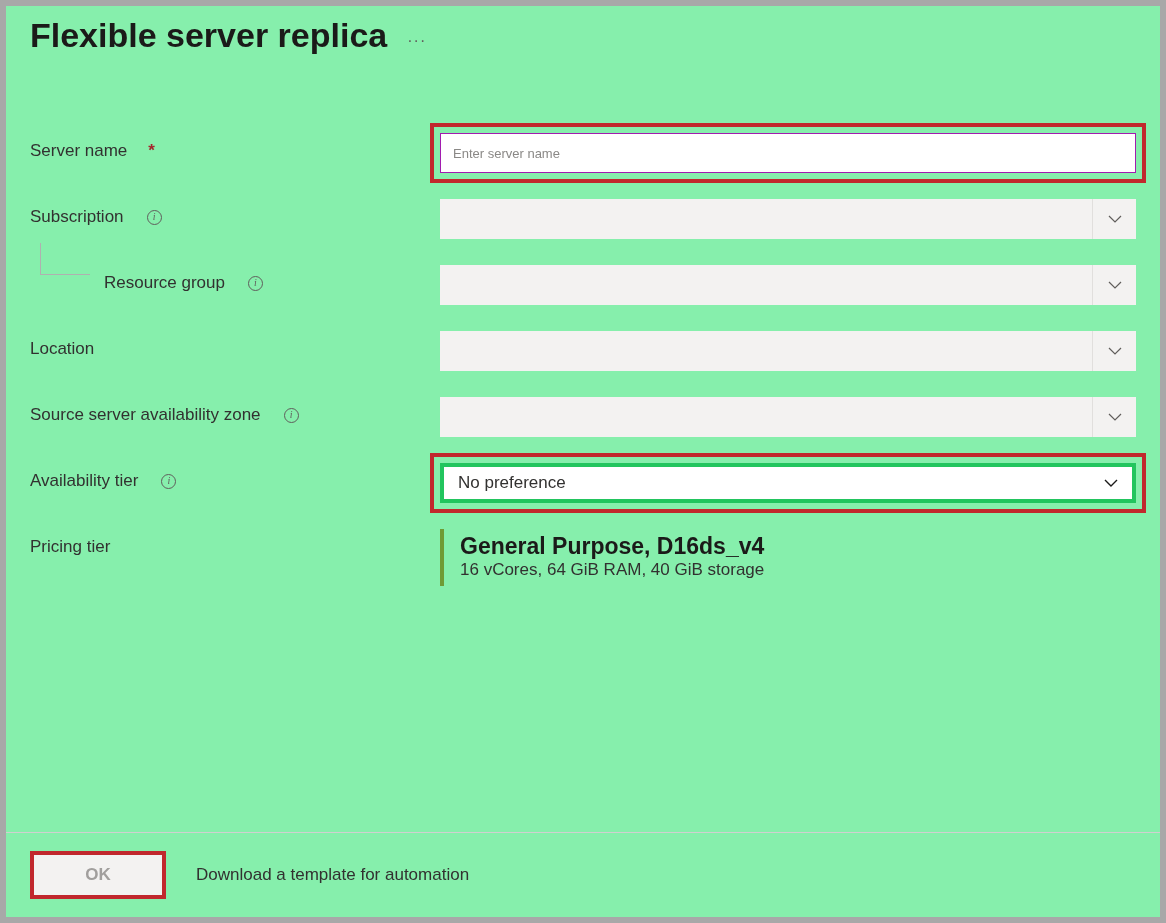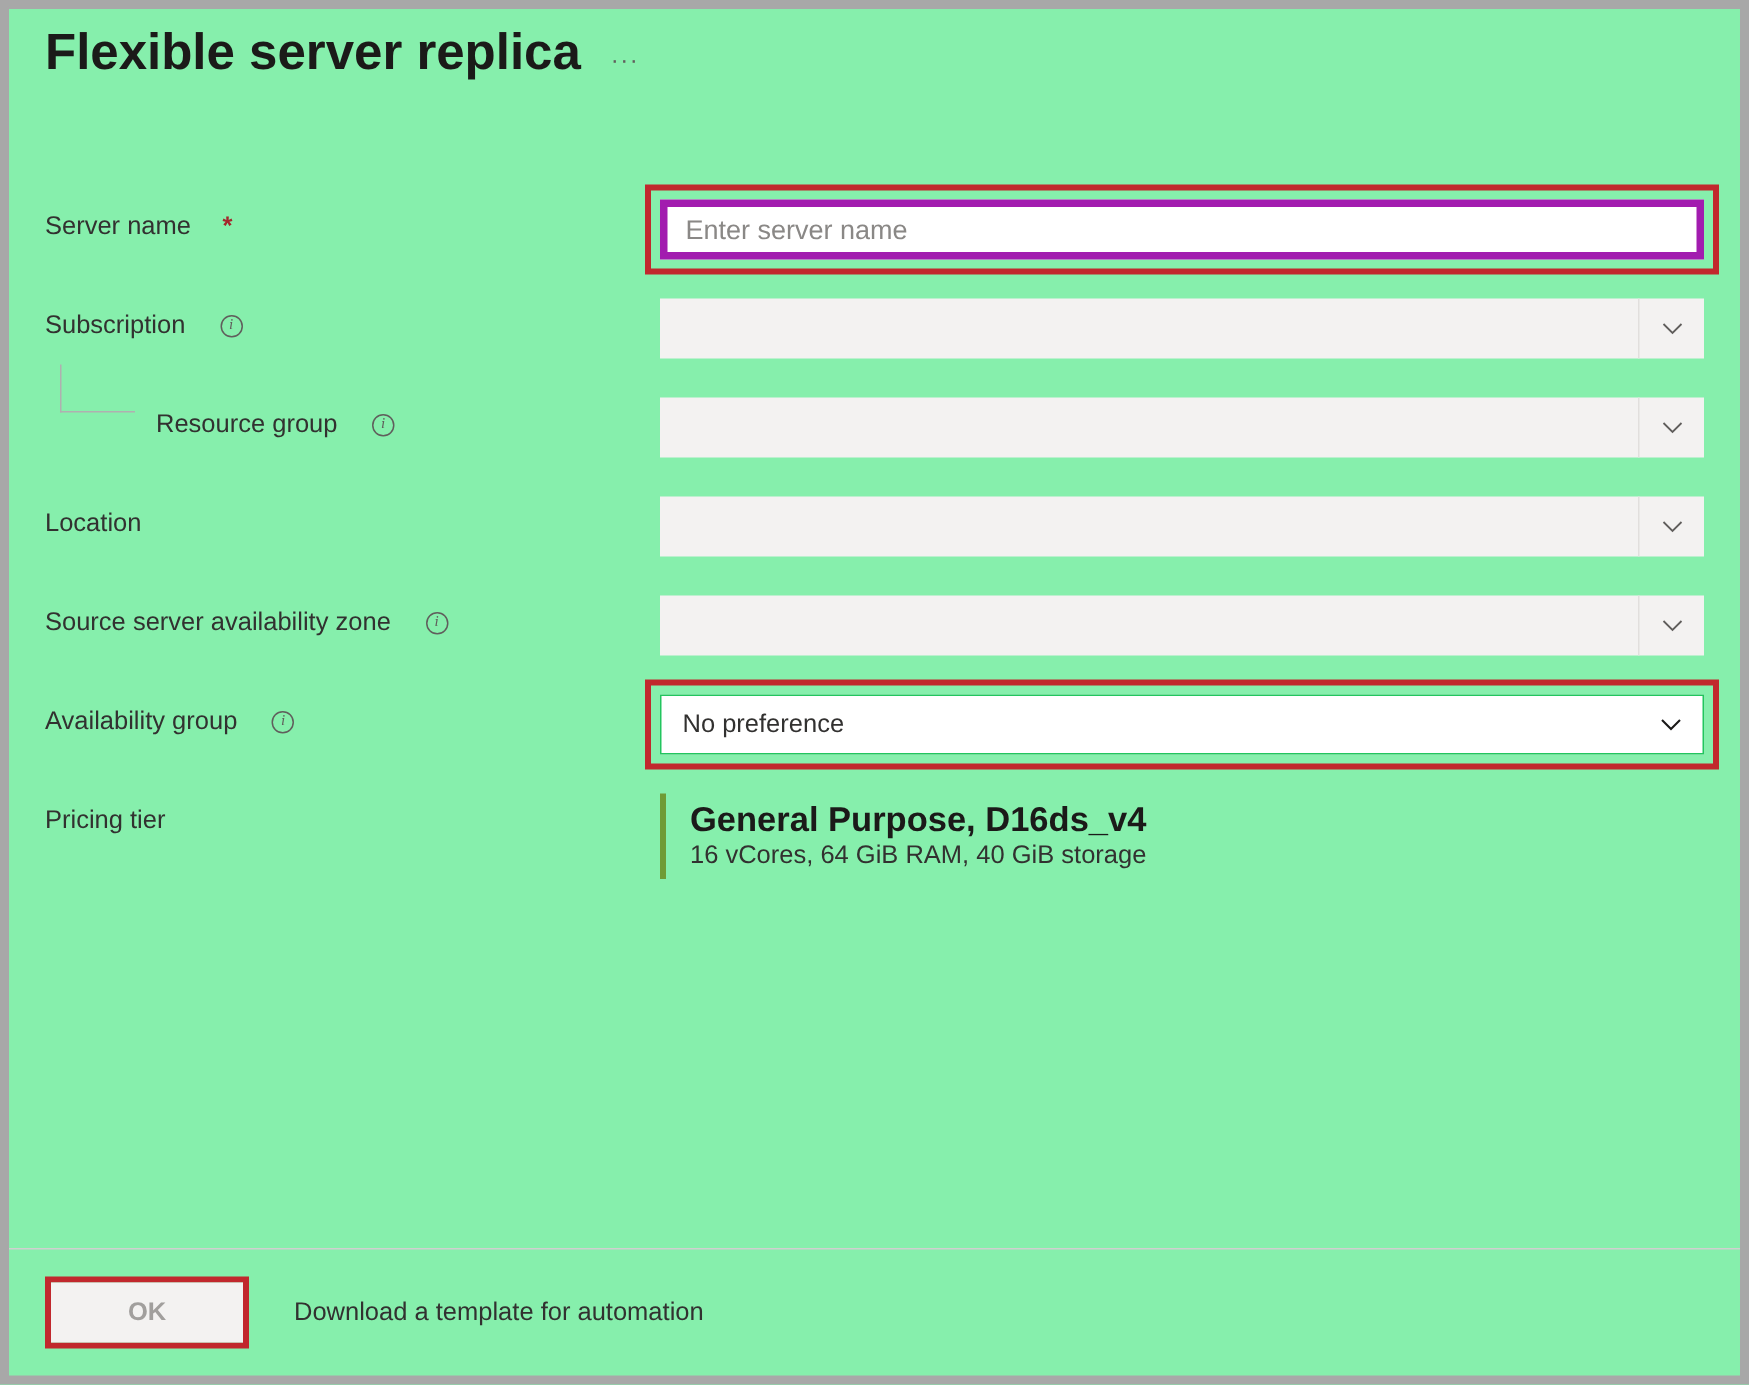--- a/index.html
+++ b/index.html
@@ -101,23 +101,23 @@
     position: relative;
   }
   .highlight-wrap {
     border: 4px solid #c1282d;
     padding: 6px;
     margin: -10px -10px -10px -10px;
   }
   .text-input {
     width: 100%;
     height: 40px;
-    border: 5px solid #a21caf;
+    border: 1px solid #a21caf;
     padding: 0 12px;
-    font-size: 18px;
+    font-size: 13px;
     color: #323130;
     background: #ffffff;
     font-family: inherit;
   }
   .text-input::placeholder {
     color: #8a8886;
   }
   .select-disabled {
     width: 100%;
     height: 40px;
@@ -136,21 +136,21 @@
     height: 100%;
     border-left: 1px solid #e1dfdd;
     display: flex;
     align-items: center;
     justify-content: center;
   }
   .select-active {
     width: 100%;
     height: 40px;
     background: #ffffff;
-    border: 1px solid #22c55e;
+    border: 4px solid #22c55e;
     display: flex;
     align-items: center;
     justify-content: space-between;
     padding: 0 14px;
     font-size: 17px;
     color: #323130;
   }
   .chevron {
     width: 14px;
     height: 14px;
@@ -292,21 +292,21 @@
                   <path d="M1 4 L7 10 L13 4" stroke="#605e5c" stroke-width="1.2" fill="none"></path>
                 </svg>
             </span>
           </span>
         </div>
       </div>
     </div>
 
     <div class="form-row">
       <div class="label-col">
-        <span>Availability group</span>
+        <span>Availability tier</span>
         <span class="info-icon">i</span>
       </div>
       <div class="control-col">
         <div class="highlight-wrap">
           <div class="select-active">
             <span>No preference</span>
             <span class="chevron">
               <svg viewBox="0 0 14 14" width="14" height="14">
                   <path d="M1 4 L7 10 L13 4" stroke="#1b1a19" stroke-width="1.4" fill="none"></path>
                 </svg>

